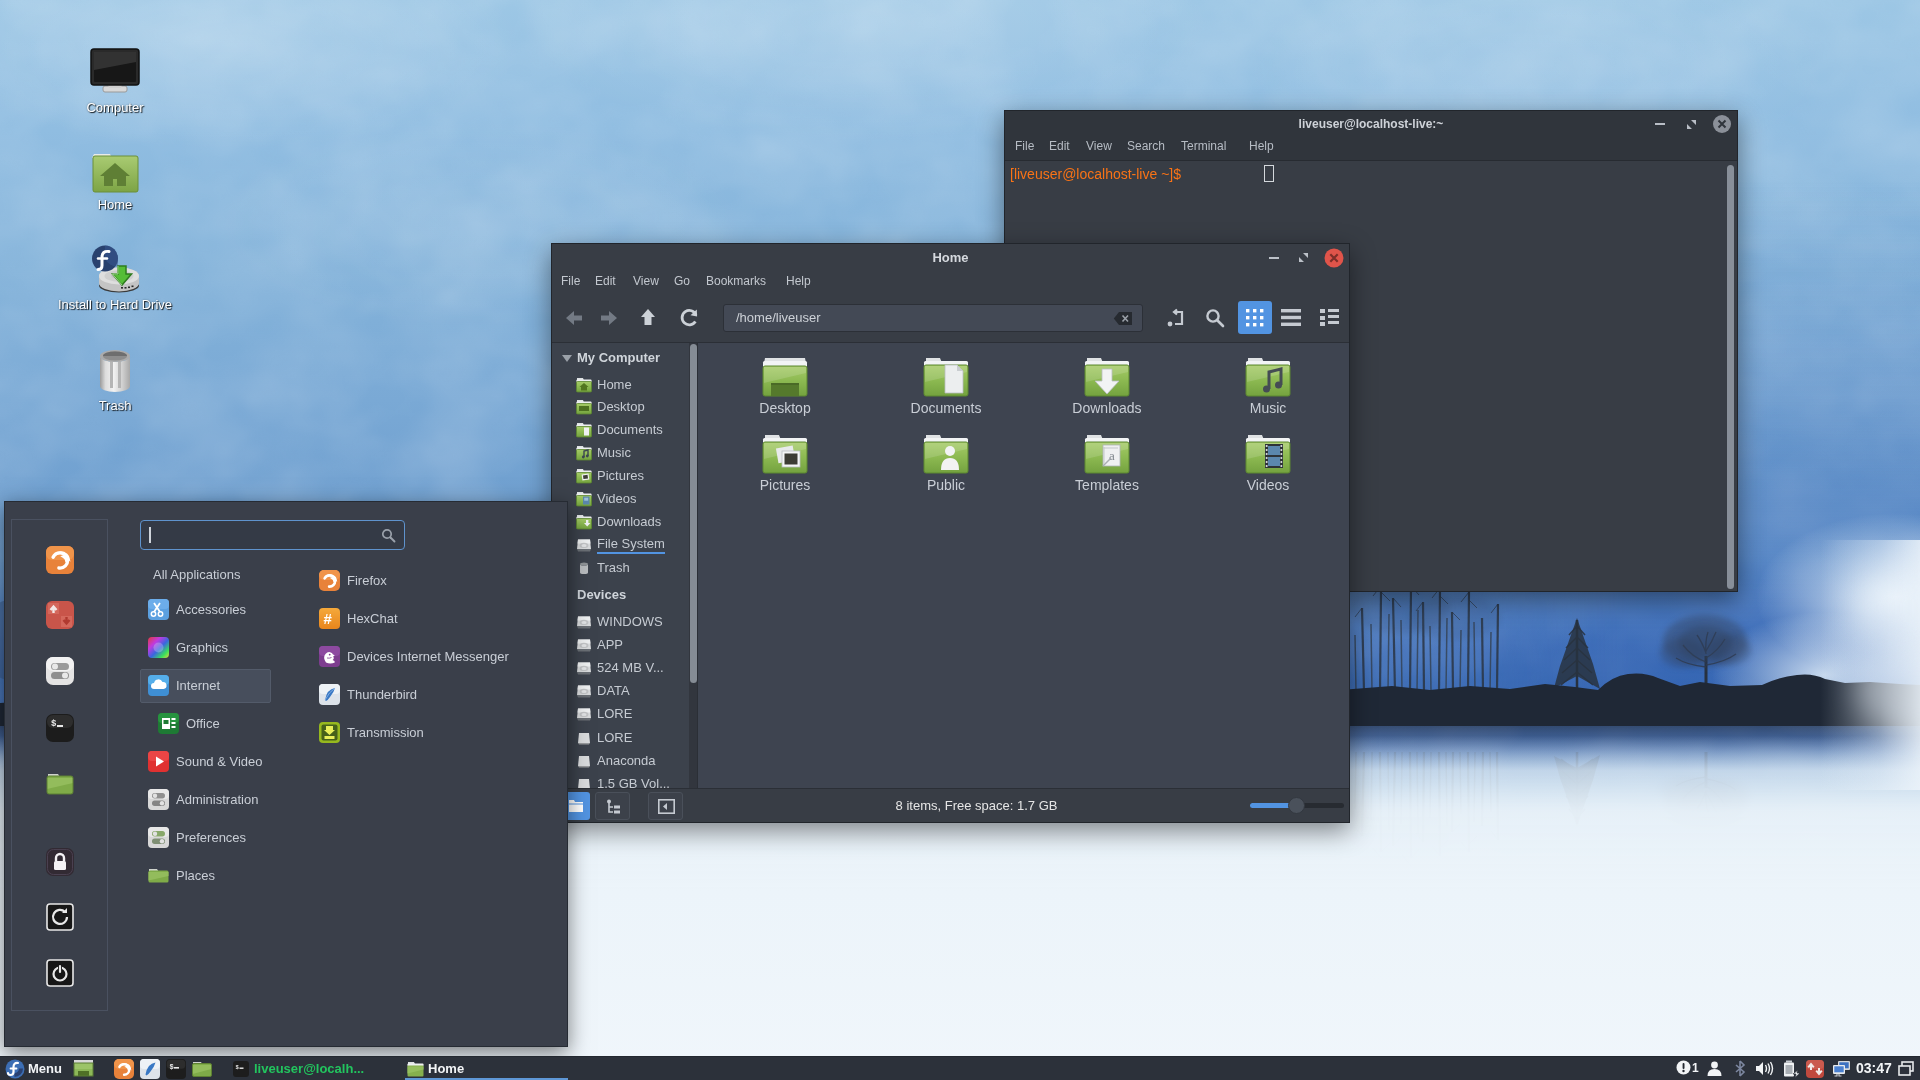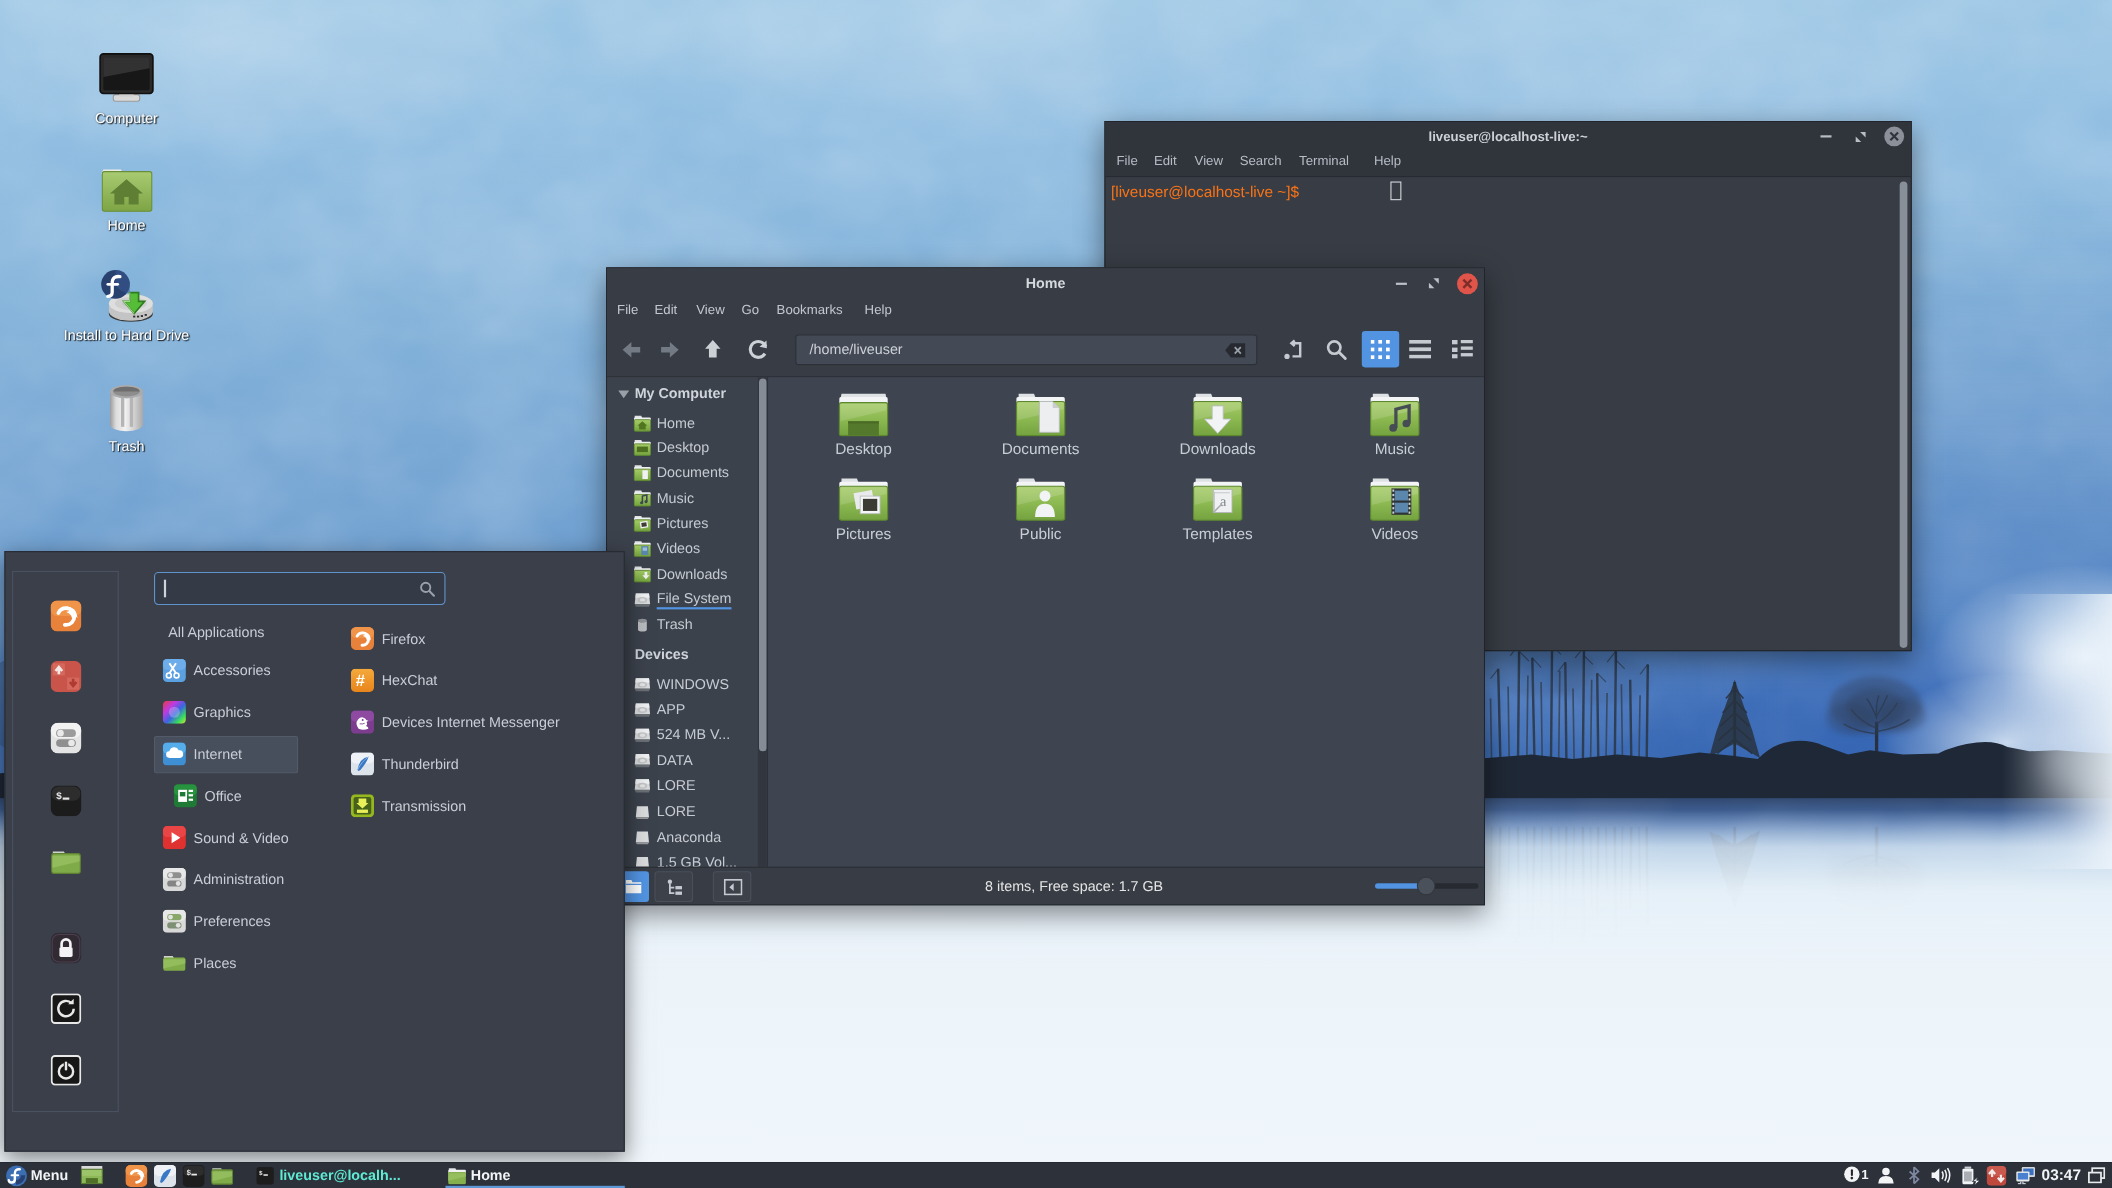--- a/index.html
+++ b/index.html
@@ -815,21 +815,21 @@
       <path d="M1,3 h8 l1.5,2.5 h-9.5 Z" fill="#cfd3cc"></path>
       <rect x="0.5" y="4.5" width="19" height="13" rx="1.5" fill="#7fab48"></rect>
       <path d="M0.5,6 h19 v4 l-19,5 Z" fill="#93bc5c"></path>
       <rect x="0.5" y="4.5" width="19" height="13" rx="1.5" fill="none" stroke="#5d8032" stroke-width="1"></rect>
     </svg>
     <svg class="abs" style="left:233px;top:4px;" width="16" height="16" viewBox="0 0 16 16">
       <rect width="16" height="16" rx="3" fill="#1d1d1d"></rect>
       <text x="2.5" y="7.5" font-size="5.5" fill="#e8e8e8" font-family="Liberation Mono,monospace" font-weight="bold">$</text>
       <rect x="6.5" y="6.5" width="4" height="1.4" fill="#e8e8e8"></rect>
     </svg>
-    <div class="abs" style="left:254px;top:4px;font-size:13px;font-weight:bold;color:#5eead4;">liveuser@localh...</div>
+    <div class="abs" style="left:254px;top:4px;font-size:13px;font-weight:bold;color:#22c55e;">liveuser@localh...</div>
     <svg class="abs" style="left:407px;top:4px;" width="17" height="16" viewBox="0 0 17 16">
       <path d="M1,1 h6 l1,2 h-7 Z" fill="#dfe2e4"></path>
       <rect x="0.5" y="2.5" width="16" height="3" rx="0.8" fill="#eef0f1"></rect>
       <rect x="0.5" y="4.5" width="16" height="11" rx="1" fill="#86b04e"></rect>
       <path d="M0.5,5.5 h16 v3 l-16,4 Z" fill="#95be5e"></path>
     </svg>
     <div class="abs" style="left:428px;top:4px;font-size:13px;font-weight:bold;color:#f2f4f6;">Home</div>
     <div class="abs" style="left:405px;top:21px;width:163px;height:3px;background:#5e97d6;"></div>
 
     <svg class="abs" style="left:1676px;top:3px;" width="15" height="15" viewBox="0 0 15 15">

